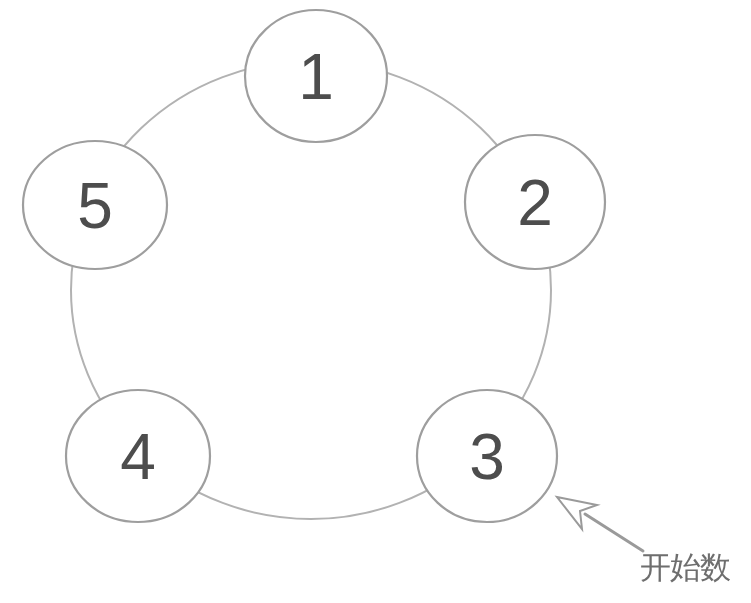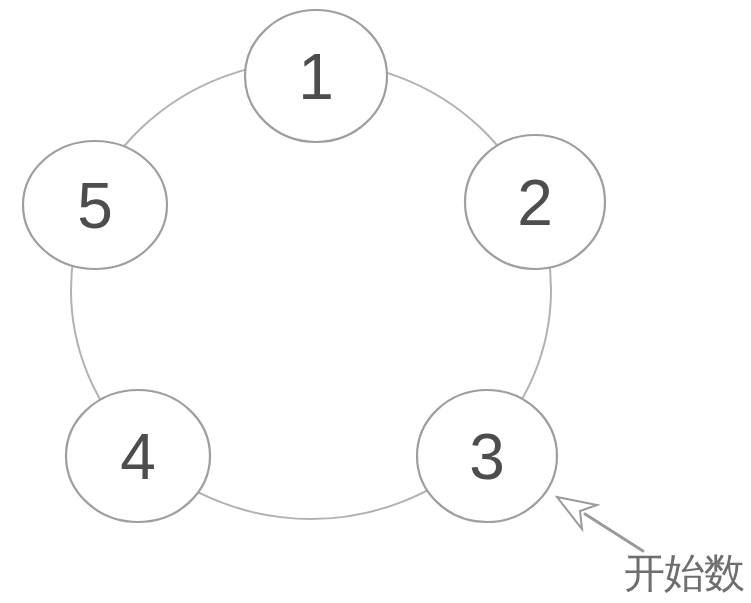--- a/index.html
+++ b/index.html
@@ -42,23 +42,23 @@
     stroke-linecap: round;
   }
   .arrow-head {
     fill: #ffffff;
     stroke: #9a9a9a;
     stroke-width: 2;
     stroke-linejoin: miter;
   }
   .annotation {
     position: absolute;
-    left: 624px;
+    left: 640px;
     top: 551px;
-    font-size: 41px;
+    font-size: 31px;
     line-height: 1.1;
     letter-spacing: -1px;
     color: #6e6e6e;
     white-space: nowrap;
   }
 </style>
 </head>
 <body>
 
 <div class="stage">

